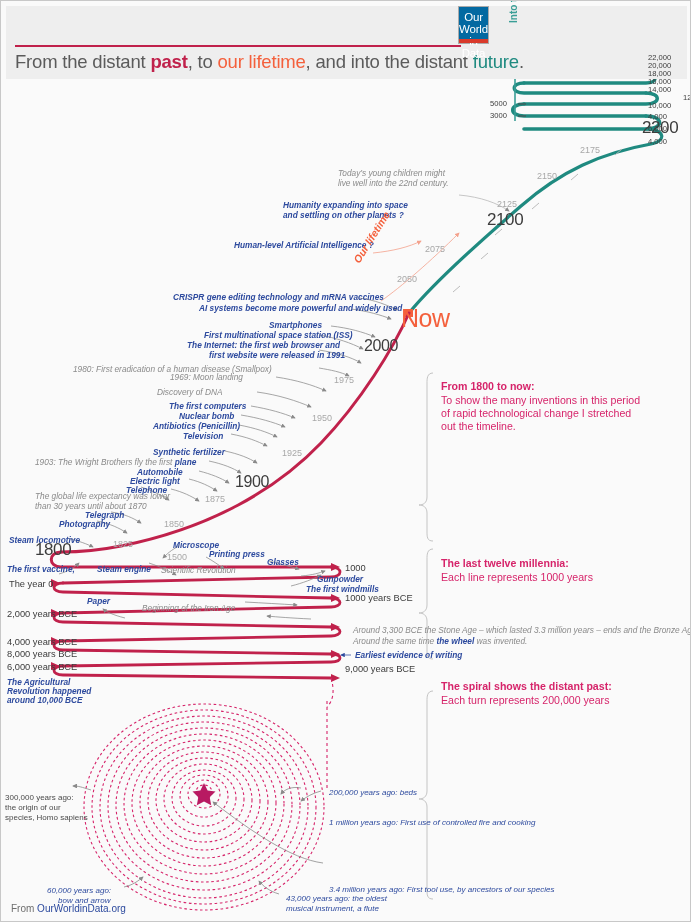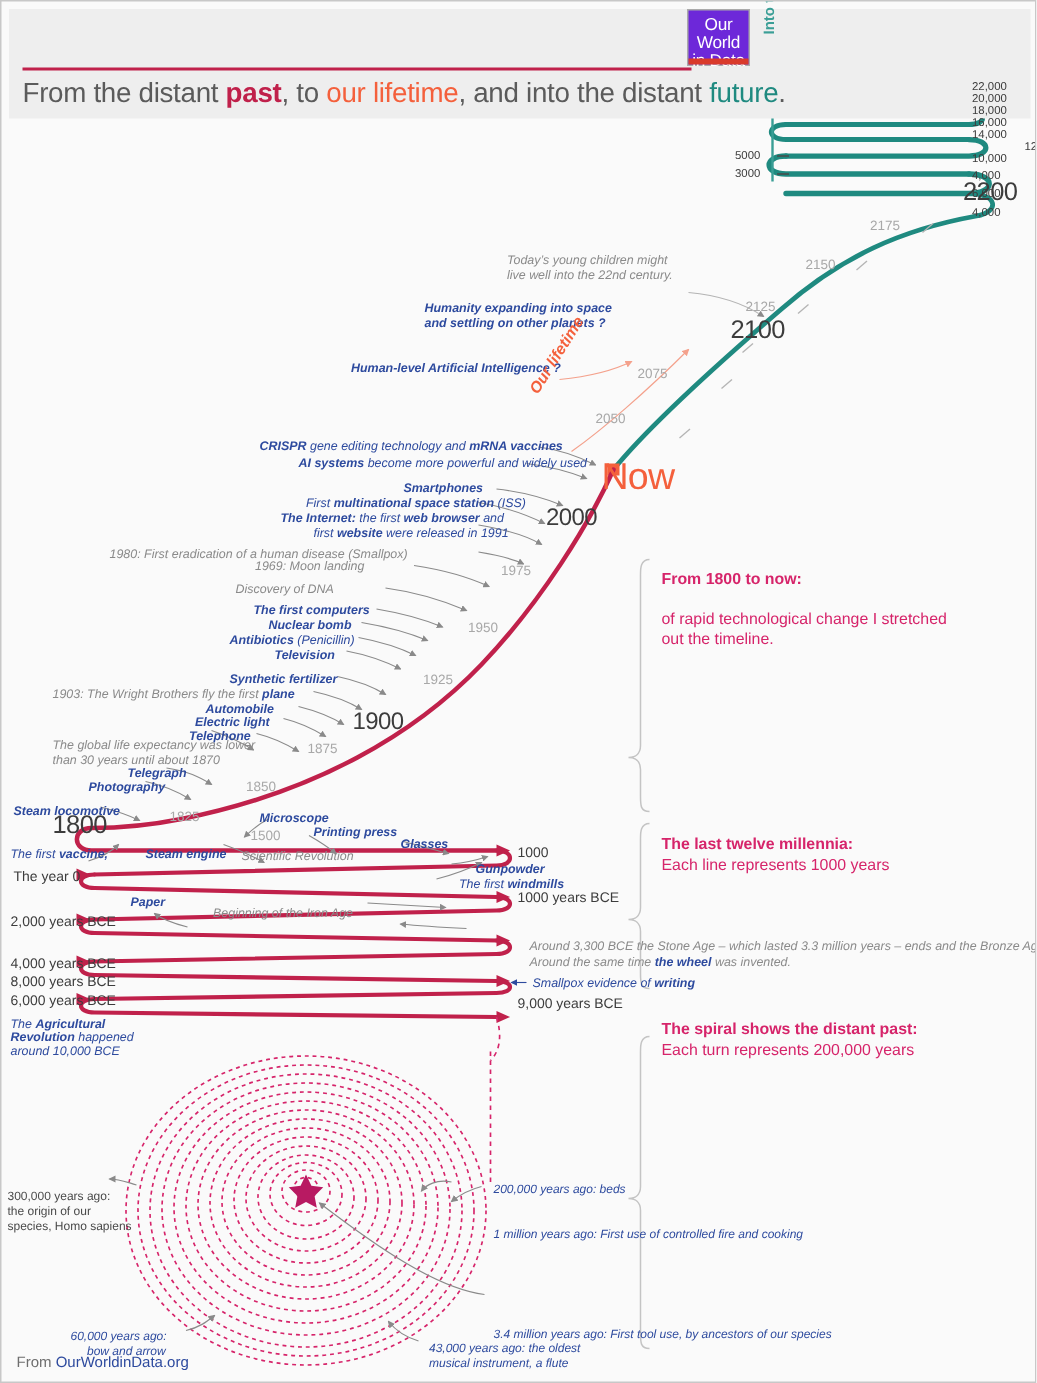--- a/index.html
+++ b/index.html
@@ -9,32 +9,32 @@
   
   #header-band{position:absolute;left:5px;top:5px;width:681px;height:73px;background:#eeeeee;}
   #title{position:absolute;left:14px;top:8px;font-family:"Liberation Serif",serif;font-size:29px;color:#3a3a3a;letter-spacing:-0.3px;white-space:nowrap;}
   #title-underline{position:absolute;left:14px;top:44px;width:446px;height:2px;background:#c0214b;}
   #subtitle{position:absolute;left:14px;top:50px;font-size:18.5px;color:#5b5b5b;white-space:nowrap;letter-spacing:-0.2px;}
   #subtitle .past{color:#c0214b;font-weight:bold;}
   #subtitle .life{color:#f4603c;}
   #subtitle .fut{color:#1f8a80;}
 
   
-  #owid-logo{position:absolute;left:457px;top:5px;width:42px;height:38px;background:#6d28d9;border:1px solid #aaa;box-sizing:border-box;}
+  #owid-logo{position:absolute;left:457px;top:5px;width:31px;height:38px;background:#0369a1;border:1px solid #aaa;box-sizing:border-box;}
   #owid-logo .l1,#owid-logo .l2{color:#fff;font-size:11.5px;line-height:12px;text-align:center;letter-spacing:-0.2px;}
   #owid-logo .l1{margin-top:4px;}
   #owid-logo .bar{position:absolute;left:0;bottom:0;width:100%;height:4px;background:#d93a2b;}
 
   
   #canvas{position:absolute;left:0;top:0;width:691px;height:922px;}
 
   
   .lab{position:absolute;white-space:nowrap;line-height:1.12;}
   .inv{color:#2d4a9e;font-style:italic;font-weight:bold;font-size:8.3px;}
-  .inv .n{font-weight:normal;}
+  .inv .n{font-weight:bold;}
   .ctx{color:#8a8a8a;font-style:italic;font-size:8.3px;}
   .ctx b{color:#2d4a9e;font-style:italic;}
   .yr{color:#a8a8a8;font-size:9px;}
   .bce{color:#3c3c3c;font-size:9.3px;}
   .futlab{color:#3c3c3c;font-size:7.6px;}
   .note{color:#d6246a;font-size:10.6px;line-height:1.28;}
   .note b{font-weight:bold;}
   .spi{color:#2d4a9e;font-style:italic;font-size:8px;line-height:1.2;}
   .spi-g{color:#4a4a4a;font-style:normal;font-size:8px;line-height:1.25;}
 
@@ -323,30 +323,31 @@
   <div class="lab bce" style="left:8px;top:578px">The year 0</div>
   <div class="lab inv" style="left:86px;top:596px">Paper</div>
   <div class="lab ctx" style="left:141px;top:603px">Beginning of the Iron Age</div>
   <div class="lab bce" style="left:344px;top:592px">1000 years BCE</div>
   <div class="lab bce" style="left:6px;top:608px">2,000 years BCE</div>
   <div class="lab bce" style="left:6px;top:636px">4,000 years BCE</div>
   <div class="lab bce" style="left:6px;top:661px">6,000 years BCE</div>
   <div class="lab bce" style="left:6px;top:672px" style2=""></div>
   <div class="lab ctx" style="left:352px;top:625px">Around 3,300 BCE the Stone Age – which lasted 3.3 million years – ends and the Bronze Age begins.</div>
   <div class="lab ctx" style="left:352px;top:636px"><span>Around the same time </span><b>the wheel</b><span> was invented.</span></div>
-  <div class="lab inv" style="left:354px;top:650px"><span class="n">Smallpox evidence of </span><span>writing</span></div>
+  <div class="lab inv" style="left:354px;top:650px"><span class="n">Earliest evidence of </span><span>writing</span></div>
   <div class="lab bce" style="left:344px;top:663px">9,000 years BCE</div>
 
   <div class="lab inv" style="left:6px;top:677px"><span class="n">The </span><span>Agricultural</span></div>
   <div class="lab inv" style="left:6px;top:686px"><span>Revolution</span><span class="n"> happened</span></div>
   <div class="lab inv" style="left:6px;top:695px"><span class="n">around 10,000 BCE</span></div>
 
   <div class="lab bce" style="left:6px;top:648px">8,000 years BCE</div>
 
   <div class="lab note" style="left:440px;top:379px"><b>From 1800 to now:</b></div>
+  <div class="lab note" style="left:440px;top:393px">To show the many inventions in this period</div>
   <div class="lab note" style="left:440px;top:406px">of rapid technological change I stretched</div>
   <div class="lab note" style="left:440px;top:419px">out the timeline.</div>
 
   <div class="lab note" style="left:440px;top:556px"><b>The last twelve millennia:</b></div>
   <div class="lab note" style="left:440px;top:570px">Each line represents 1000 years</div>
 
   <div class="lab note" style="left:440px;top:679px"><b>The spiral shows the distant past:</b></div>
   <div class="lab note" style="left:440px;top:693px">Each turn represents 200,000 years</div>
 
   <div class="lab spi-g" style="left:4px;top:792px">300,000 years ago:</div>

